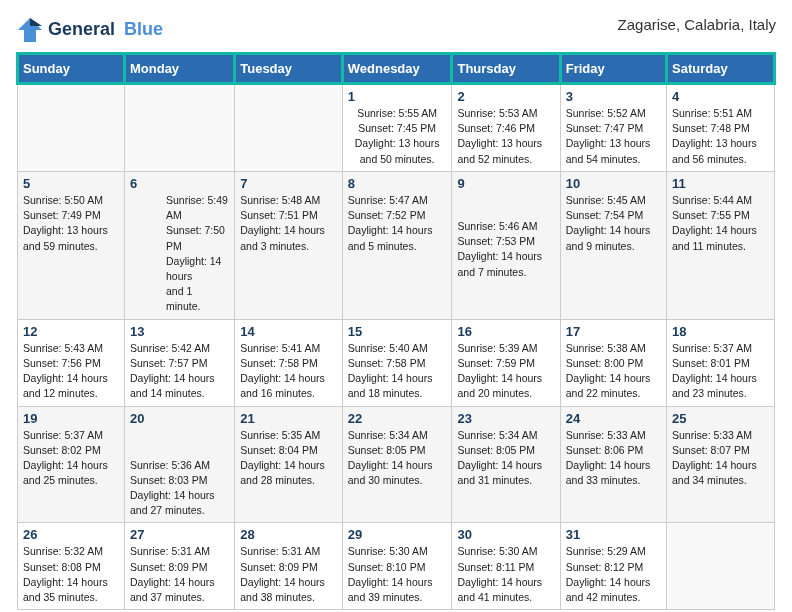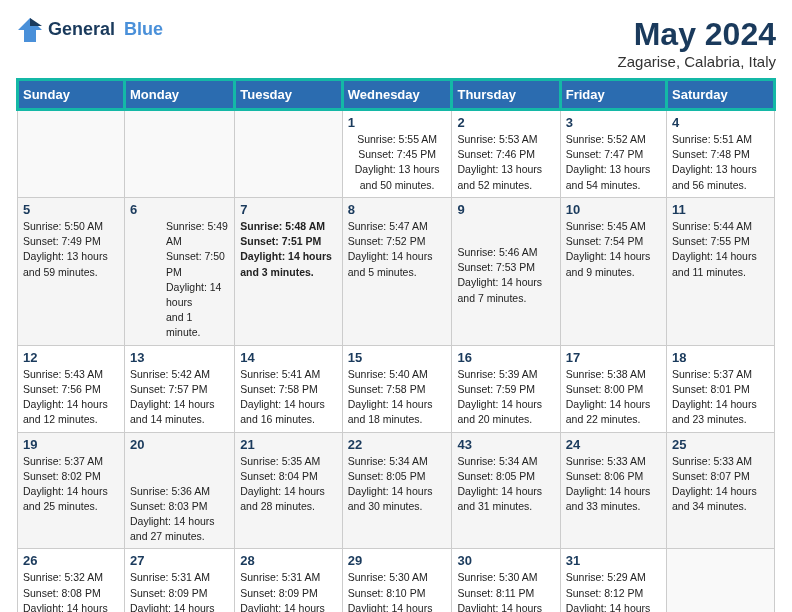--- a/index.html
+++ b/index.html
@@ -95,21 +95,20 @@
   <div class="logo">
     <svg class="logo-icon" viewBox="0 0 28 28">
       <polygon points="14,2 26,14 20,14 20,26 8,26 8,14 2,14" fill="#4a90d9"></polygon>
       <polygon points="14,2 26,10 14,10" fill="#1a3a5c"></polygon>
     </svg>
     <div class="logo-text">
       <div>General<span>Blue</span></div>
     </div>
   </div>
   <div class="title-block">
-    <div class="month-title">May 2024</div>
     <div class="location">Zagarise, Calabria, Italy</div>
   </div>
 </div>
 
 <table>
   <thead>
     <tr id="header-row">
         <th>Sunday</th>
         <th>Monday</th>
         <th>Tuesday</th>
@@ -163,21 +162,21 @@
         </td>
         <td>
           <span class="day-num">6</span>
           <div class="day-info" style="white-space: pre-line; margin-left: 36px;">Sunrise: 5:49 AM
 Sunset: 7:50 PM
 Daylight: 14 hours
 and 1 minute.</div>
         </td>
         <td>
           <span class="day-num">7</span>
-          <div class="day-info" style="white-space: pre-line; font-weight: bold;">Sunrise: 5:48 AM
+          <div class="day-info" style="white-space: pre-line;">Sunrise: 5:48 AM
 Sunset: 7:51 PM
 Daylight: 14 hours
 and 3 minutes.</div>
         </td>
         <td>
           <span class="day-num">8</span>
           <div class="day-info" style="white-space: pre-line;">Sunrise: 5:47 AM
 Sunset: 7:52 PM
 Daylight: 14 hours
 and 5 minutes.</div>
@@ -278,21 +277,21 @@
 and 28 minutes.</div>
         </td>
         <td>
           <span class="day-num">22</span>
           <div class="day-info" style="white-space: pre-line;">Sunrise: 5:34 AM
 Sunset: 8:05 PM
 Daylight: 14 hours
 and 30 minutes.</div>
         </td>
         <td>
-          <span class="day-num">43</span>
+          <span class="day-num">23</span>
           <div class="day-info" style="white-space: pre-line;">Sunrise: 5:34 AM
 Sunset: 8:05 PM
 Daylight: 14 hours
 and 31 minutes.</div>
         </td>
         <td>
           <span class="day-num">24</span>
           <div class="day-info" style="white-space: pre-line;">Sunrise: 5:33 AM
 Sunset: 8:06 PM
 Daylight: 14 hours

